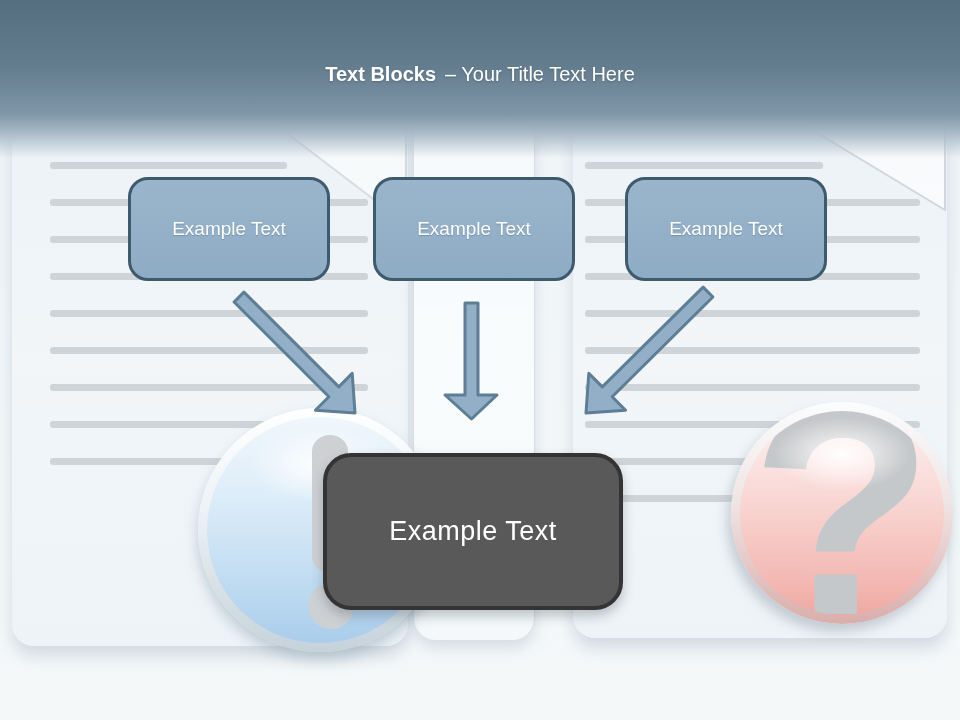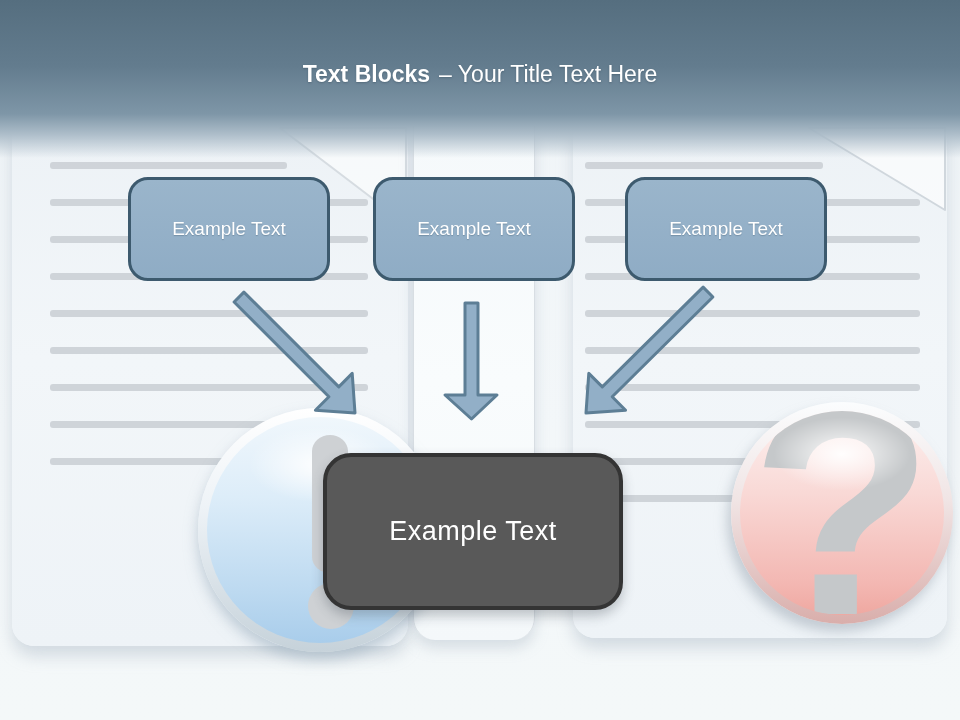--- a/index.html
+++ b/index.html
@@ -77,21 +77,21 @@
     position:absolute;left:0;top:0;width:960px;height:158px;z-index:5;
     background:linear-gradient(180deg,
       rgba(85,110,127,1) 0%,
       rgba(99,124,142,1) 42%,
       rgba(126,150,167,1) 72%,
       rgba(168,185,198,.92) 85%,
       rgba(233,240,244,0) 100%);
   }
   .title{
     position:absolute;left:0;top:54px;width:960px;height:40px;z-index:7;
-    text-align:center;color:#ffffff;font-size:23px;line-height:40px;
+    text-align:center;color:#ffffff;font-size:20px;line-height:40px;
     text-shadow:0 1px 2px rgba(40,60,75,.35);white-space:nowrap;
   }
   .title .bold{font-weight:bold;}
   .title .rest{font-weight:normal;margin-left:9px;}
   
   .arrows{position:absolute;left:0;top:0;z-index:4;pointer-events:none;}
   .arrow{fill:#92afc7;stroke:#5d7e95;stroke-width:3;stroke-linejoin:round;}
   
   .block{
     position:absolute;width:202px;height:104px;z-index:6;

